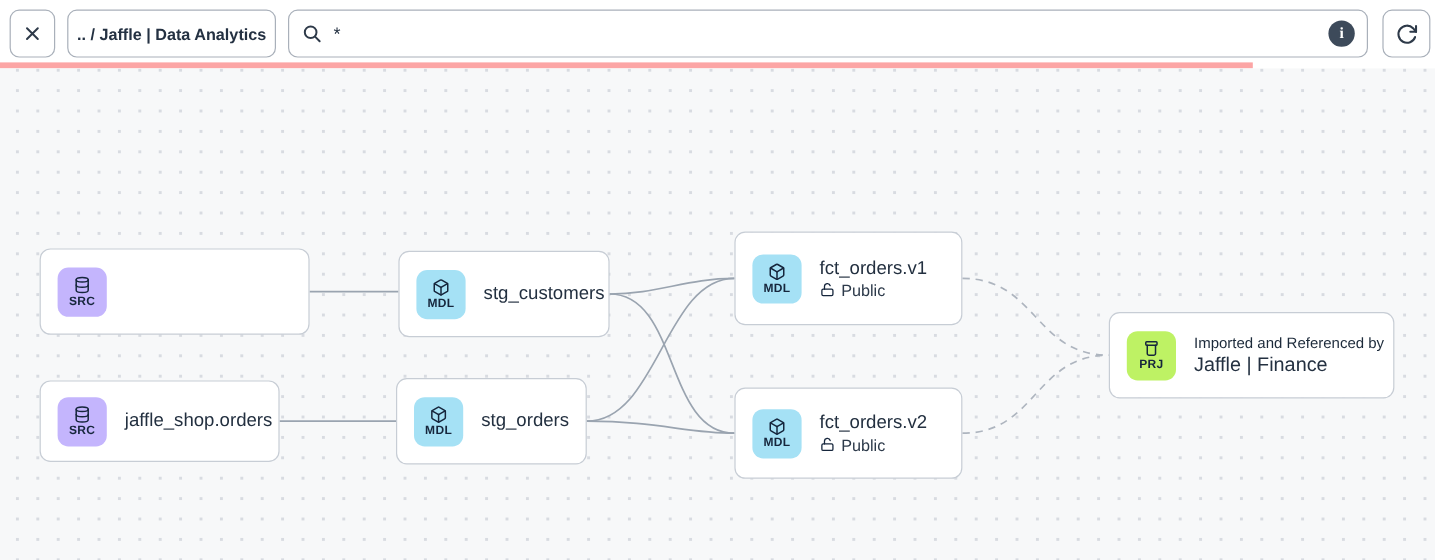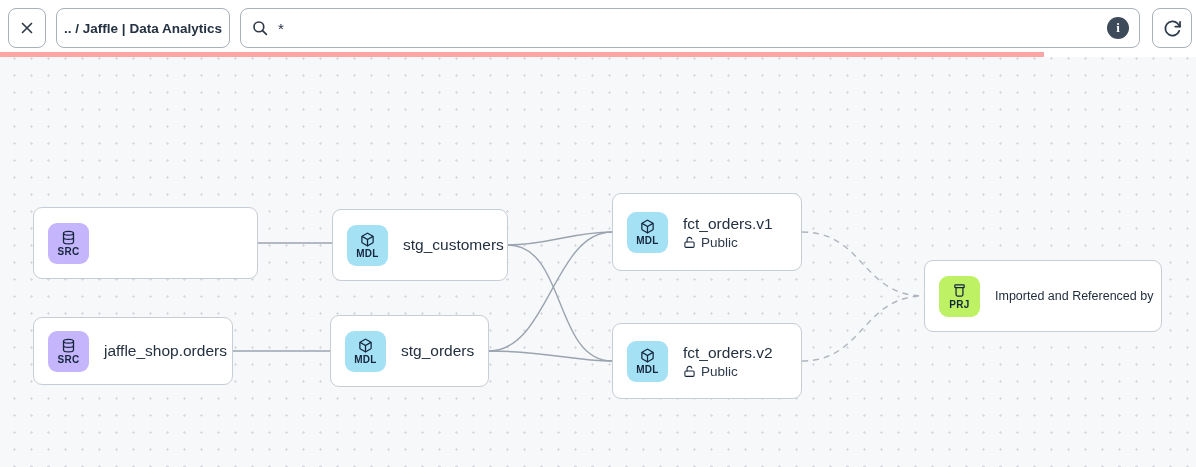--- a/index.html
+++ b/index.html
@@ -76,21 +76,21 @@
     color: #16263c;
   }
   .tile-src { background: #c4b5fd; }
   .tile-mdl { background: #a5e1f5; }
   .tile-prj { background: #bef264; }
   .tile-label { font-size: 10px; font-weight: 600; letter-spacing: 0.3px; color: #16263c; }
   .node-text { margin-left: 15px; display: flex; flex-direction: column; justify-content: center; gap: 2px; min-width: 0; }
   .node-title { font-size: 15.5px; color: #233040; white-space: nowrap; }
   .node-sublabel { font-size: 12.5px; color: #1c2a3a; white-space: nowrap; }
   .node-title-lg { font-size: 16.5px; color: #233040; white-space: nowrap; }
-  .node-meta { display: flex; align-items: center; gap: 5px; font-size: 13.5px; color: #2d3a4a; }
+  .node-meta { display: flex; align-items: flex-start; gap: 5px; font-size: 13.5px; color: #2d3a4a; }
   .icon-stroke { stroke: #16263c; fill: none; stroke-width: 2; stroke-linecap: round; stroke-linejoin: round; }
   .icon-toolbar { stroke: #2e3a49; fill: none; stroke-width: 2.2; stroke-linecap: round; stroke-linejoin: round; }
 </style>
 </head>
 <body>
 
 <div class="app">
 
   <div class="toolbar">
     <button class="tb-btn tb-close">
@@ -228,17 +228,18 @@
     <div class="node" style="left:924px; top:203px; width:238px; height:72px;">
       <div class="tile tile-prj">
         <svg width="15" height="15" viewBox="0 0 24 24">
           <rect class="icon-stroke" x="4.5" y="3" width="15" height="4.5" rx="1.2"></rect>
           <path class="icon-stroke" d="M6.5 7.5v11A2.5 2.5 0 0 0 9 21h6a2.5 2.5 0 0 0 2.5-2.5v-11"></path>
         </svg>
         <span class="tile-label">PRJ</span>
       </div>
       <div class="node-text">
         <span class="node-sublabel">Imported and Referenced by</span>
+        <span class="node-title-lg">Jaffle | Finance</span>
       </div>
     </div>
 
   </div>
 </div>
 
 </body></html>

